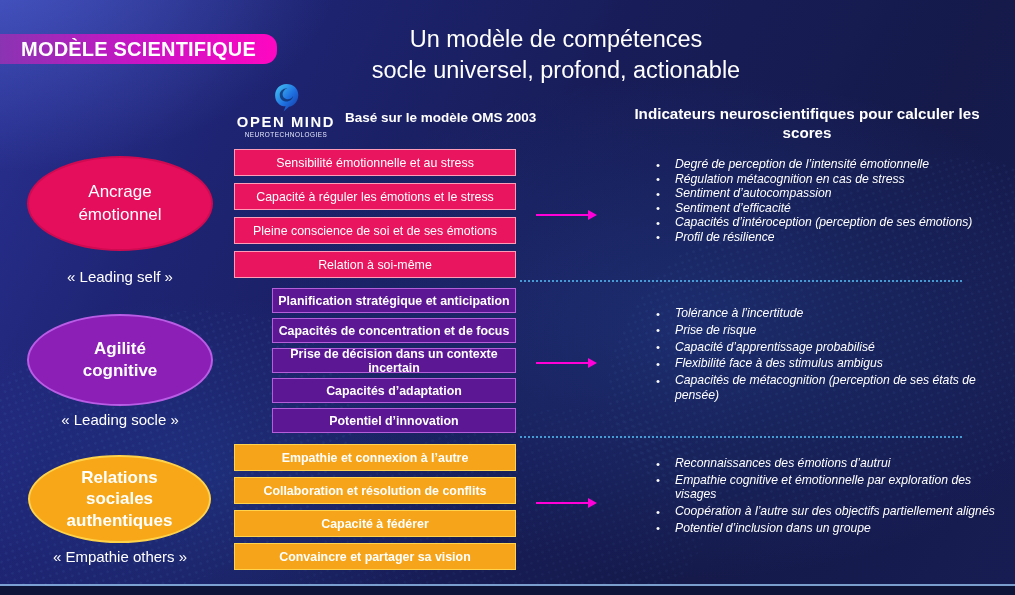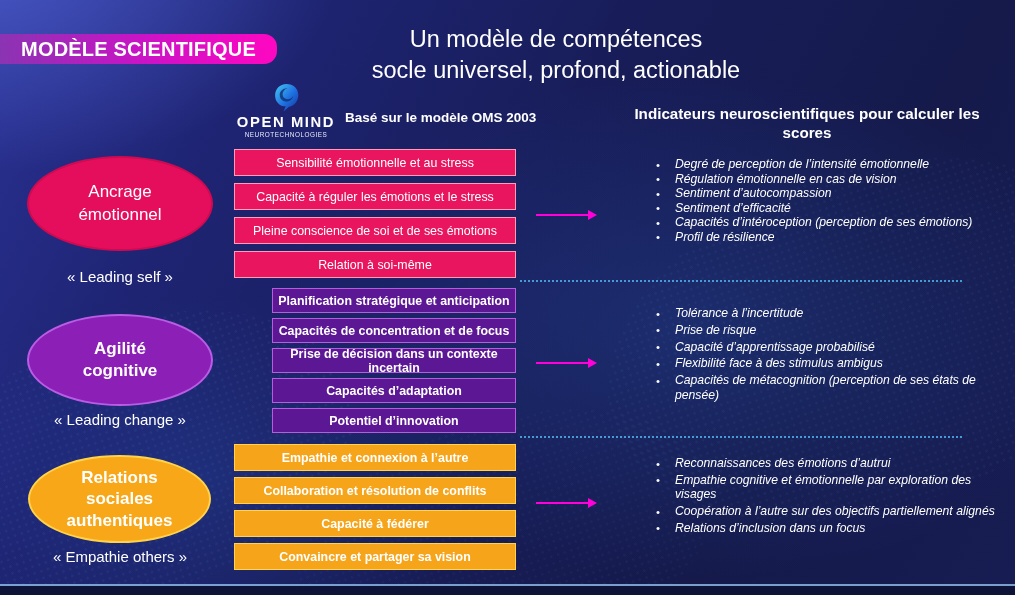--- a/index.html
+++ b/index.html
@@ -116,32 +116,32 @@
   <div class="leading leading-0">« Leading self »</div>
   <div class="pills pills-0">
     <div class="pill pill-red">Sensibilité émotionnelle et au stress</div>
     <div class="pill pill-red">Capacité à réguler les émotions et le stress</div>
     <div class="pill pill-red">Pleine conscience de soi et de ses émotions</div>
     <div class="pill pill-red">Relation à soi-même</div>
   </div>
   <div class="arrow arrow-0"></div>
   <ul class="blist blist-0">
     <li>Degré de perception de l’intensité émotionnelle</li>
-    <li>Régulation émotionnelle en cas de vision</li>
+    <li>Régulation métacognition en cas de stress</li>
     <li>Sentiment d’autocompassion</li>
     <li>Sentiment d’efficacité</li>
     <li>Capacités d’intéroception (perception de ses émotions)</li>
     <li>Profil de résilience</li>
   </ul>
 
   <div class="dotline dotline-0"></div>
 
   <div class="oval oval-1">Agilité
 cognitive</div>
-  <div class="leading leading-1">« Leading change »</div>
+  <div class="leading leading-1">« Leading socle »</div>
   <div class="pills pills-1">
     <div class="pill pill-purple">Planification stratégique et anticipation</div>
     <div class="pill pill-purple">Capacités de concentration et de focus</div>
     <div class="pill pill-purple">Prise de décision dans un contexte incertain</div>
     <div class="pill pill-purple">Capacités d’adaptation</div>
     <div class="pill pill-purple">Potentiel d’innovation</div>
   </div>
   <div class="arrow arrow-1"></div>
   <ul class="blist blist-1">
     <li>Tolérance à l’incertitude</li>
@@ -161,18 +161,18 @@
     <div class="pill pill-yellow">Empathie et connexion à l’autre</div>
     <div class="pill pill-yellow">Collaboration et résolution de conflits</div>
     <div class="pill pill-yellow">Capacité à fédérer</div>
     <div class="pill pill-yellow">Convaincre et partager sa vision</div>
   </div>
   <div class="arrow arrow-2"></div>
   <ul class="blist blist-2">
     <li>Reconnaissances des émotions d’autrui</li>
     <li>Empathie cognitive et émotionnelle par exploration des visages</li>
     <li>Coopération à l’autre sur des objectifs partiellement alignés</li>
-    <li>Relations d’inclusion dans un focus</li>
+    <li>Potentiel d’inclusion dans un groupe</li>
   </ul>
 
   <div class="bottom-line"></div>
   <div class="bottom-strip"></div>
 </div>
 
 </body></html>

